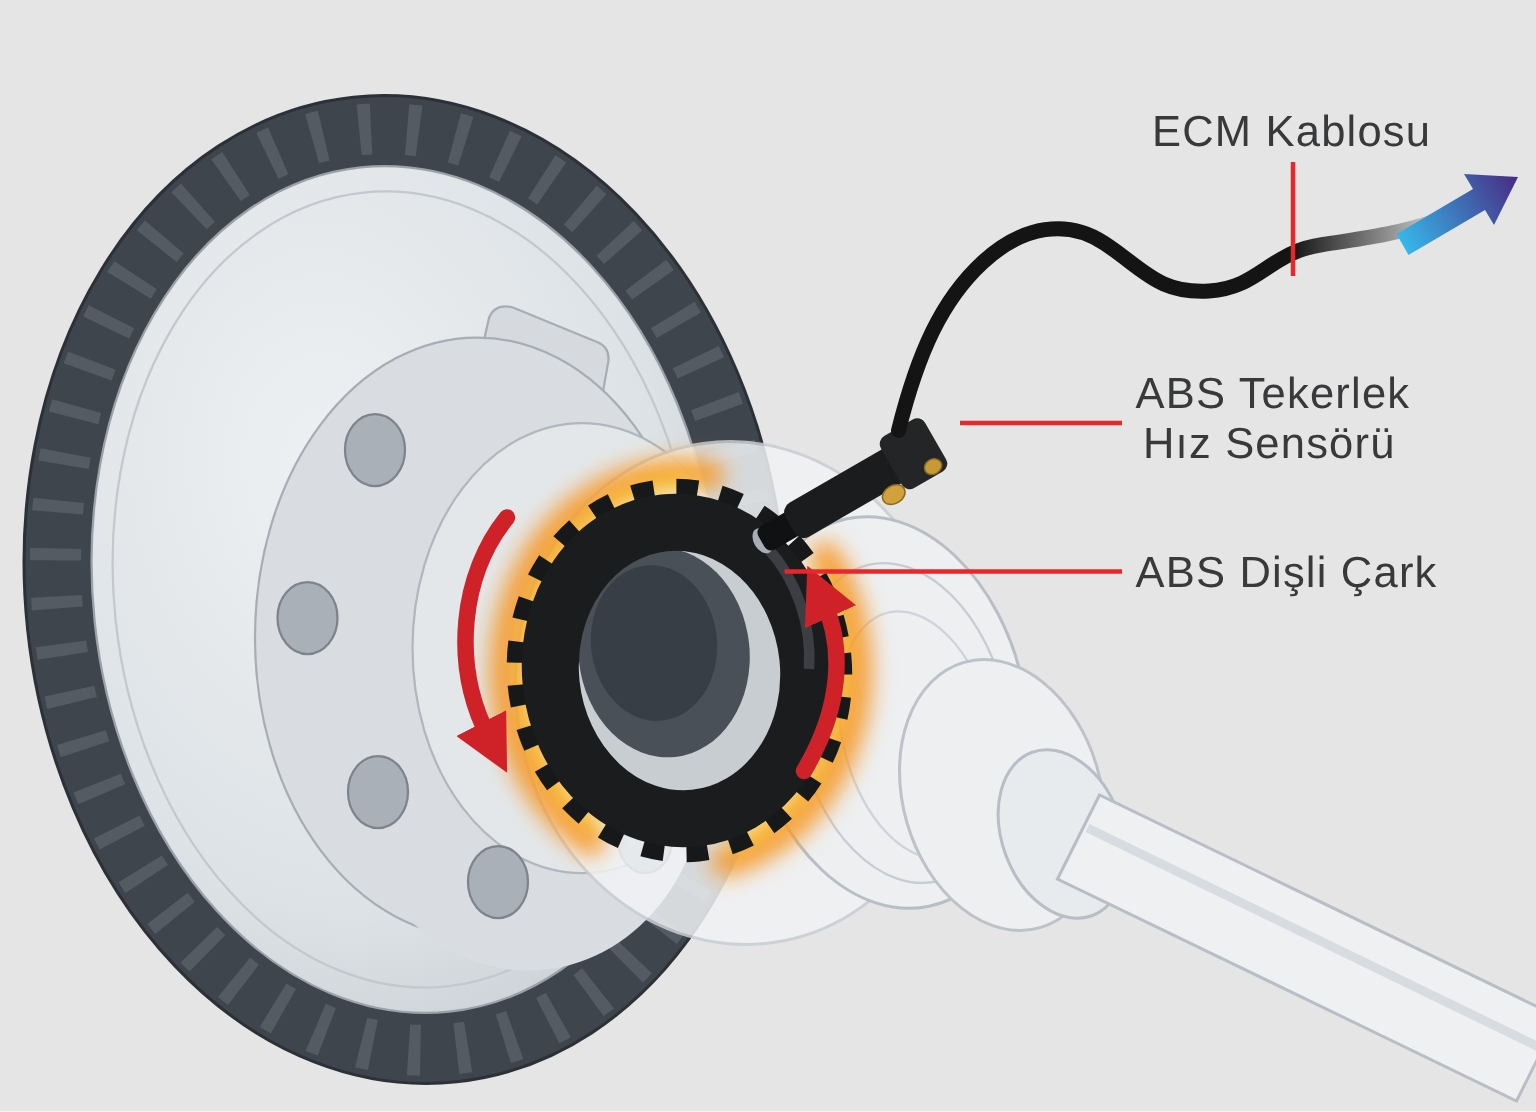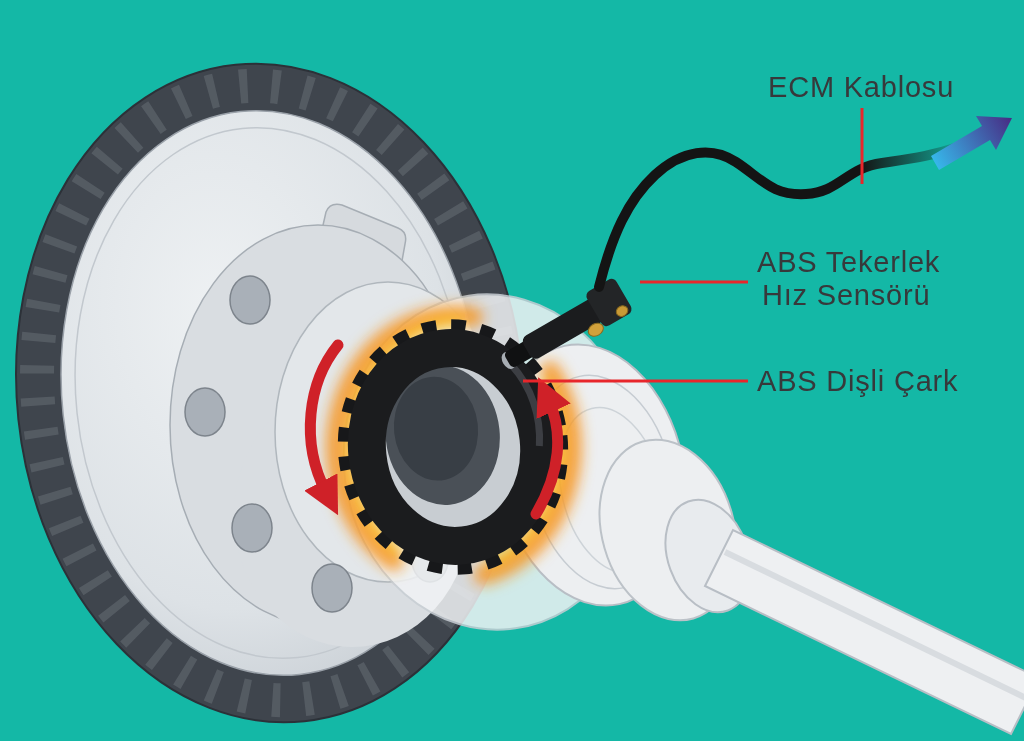--- a/index.html
+++ b/index.html
@@ -1,20 +1,20 @@
 <!DOCTYPE html>
 <html><head>
 <meta charset="utf-8">
 <style>
   html, body { margin: 0; padding: 0; background: #ffffff; }
   .canvas {
     position: relative;
     width: 1024px;
     height: 741px;
-    background: #14b8a6;
+    background: #e5e5e5;
     overflow: hidden;
     font-family: "Liberation Sans", sans-serif;
   }
   svg { display: block; }
   text.diagram-label {
     font-family: "Liberation Sans", sans-serif;
     font-size: 29px;
     letter-spacing: 0.8px;
     fill: #37393b;
   }

